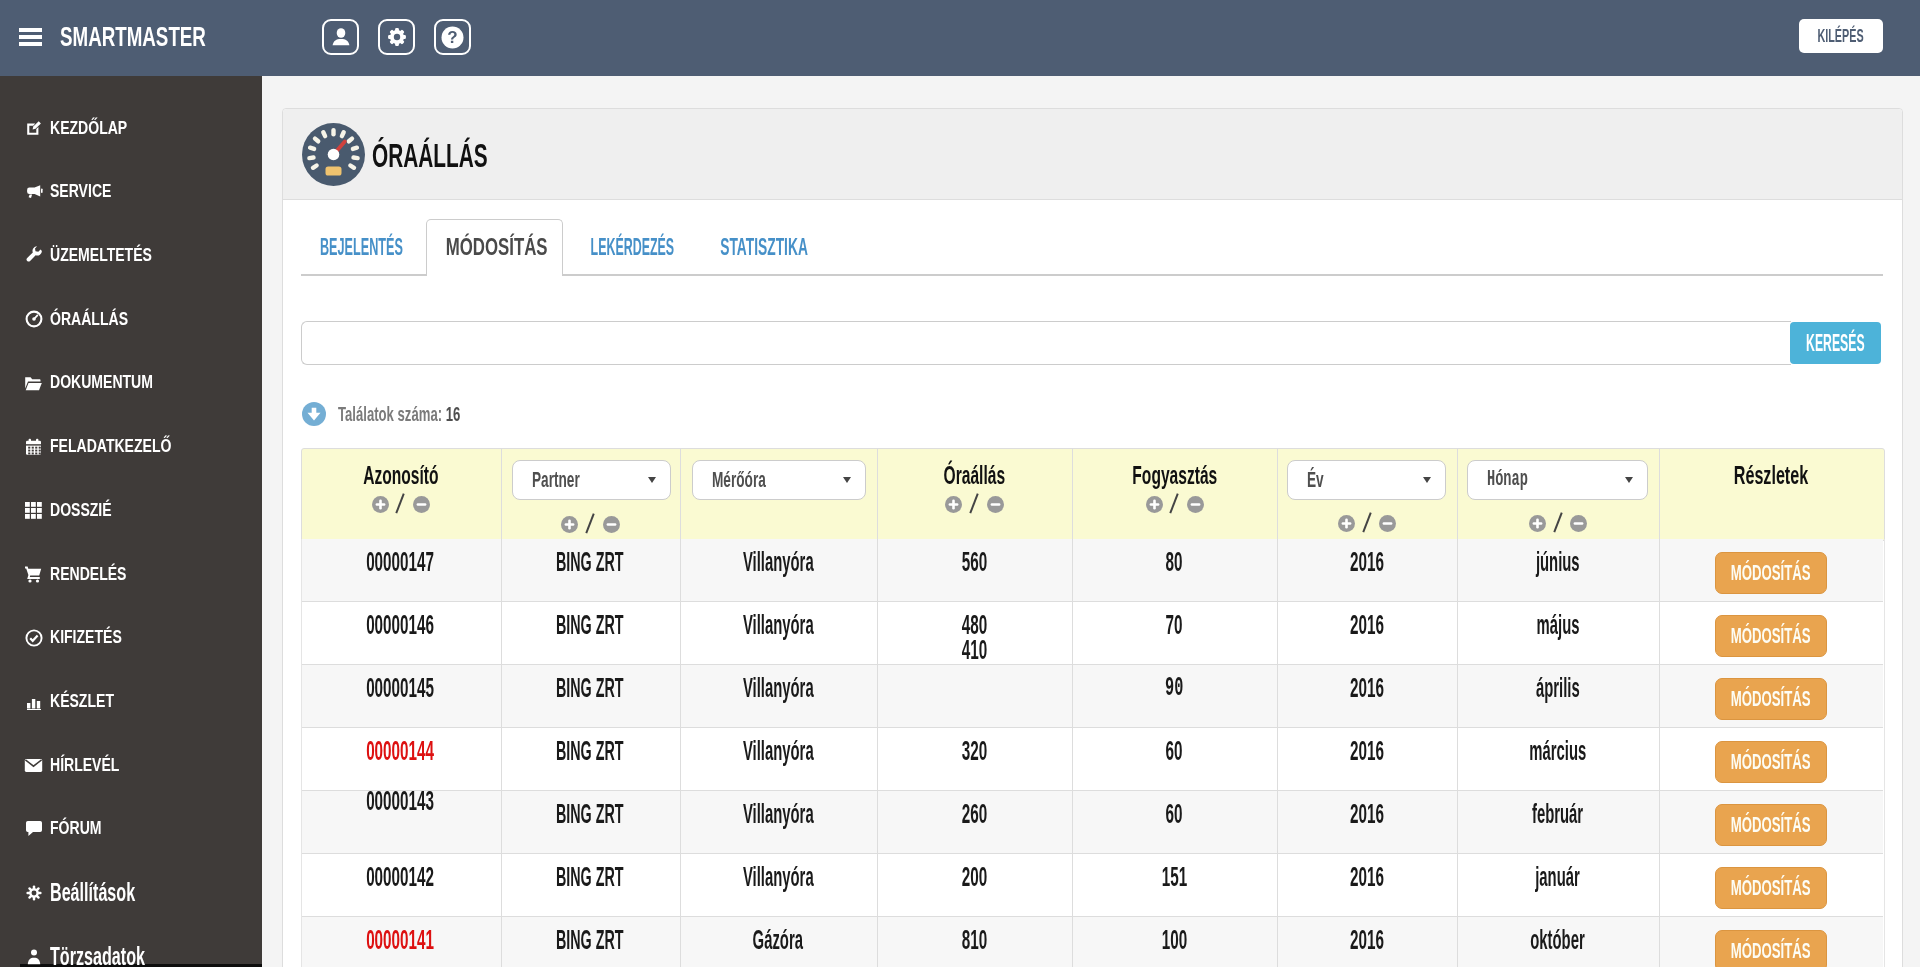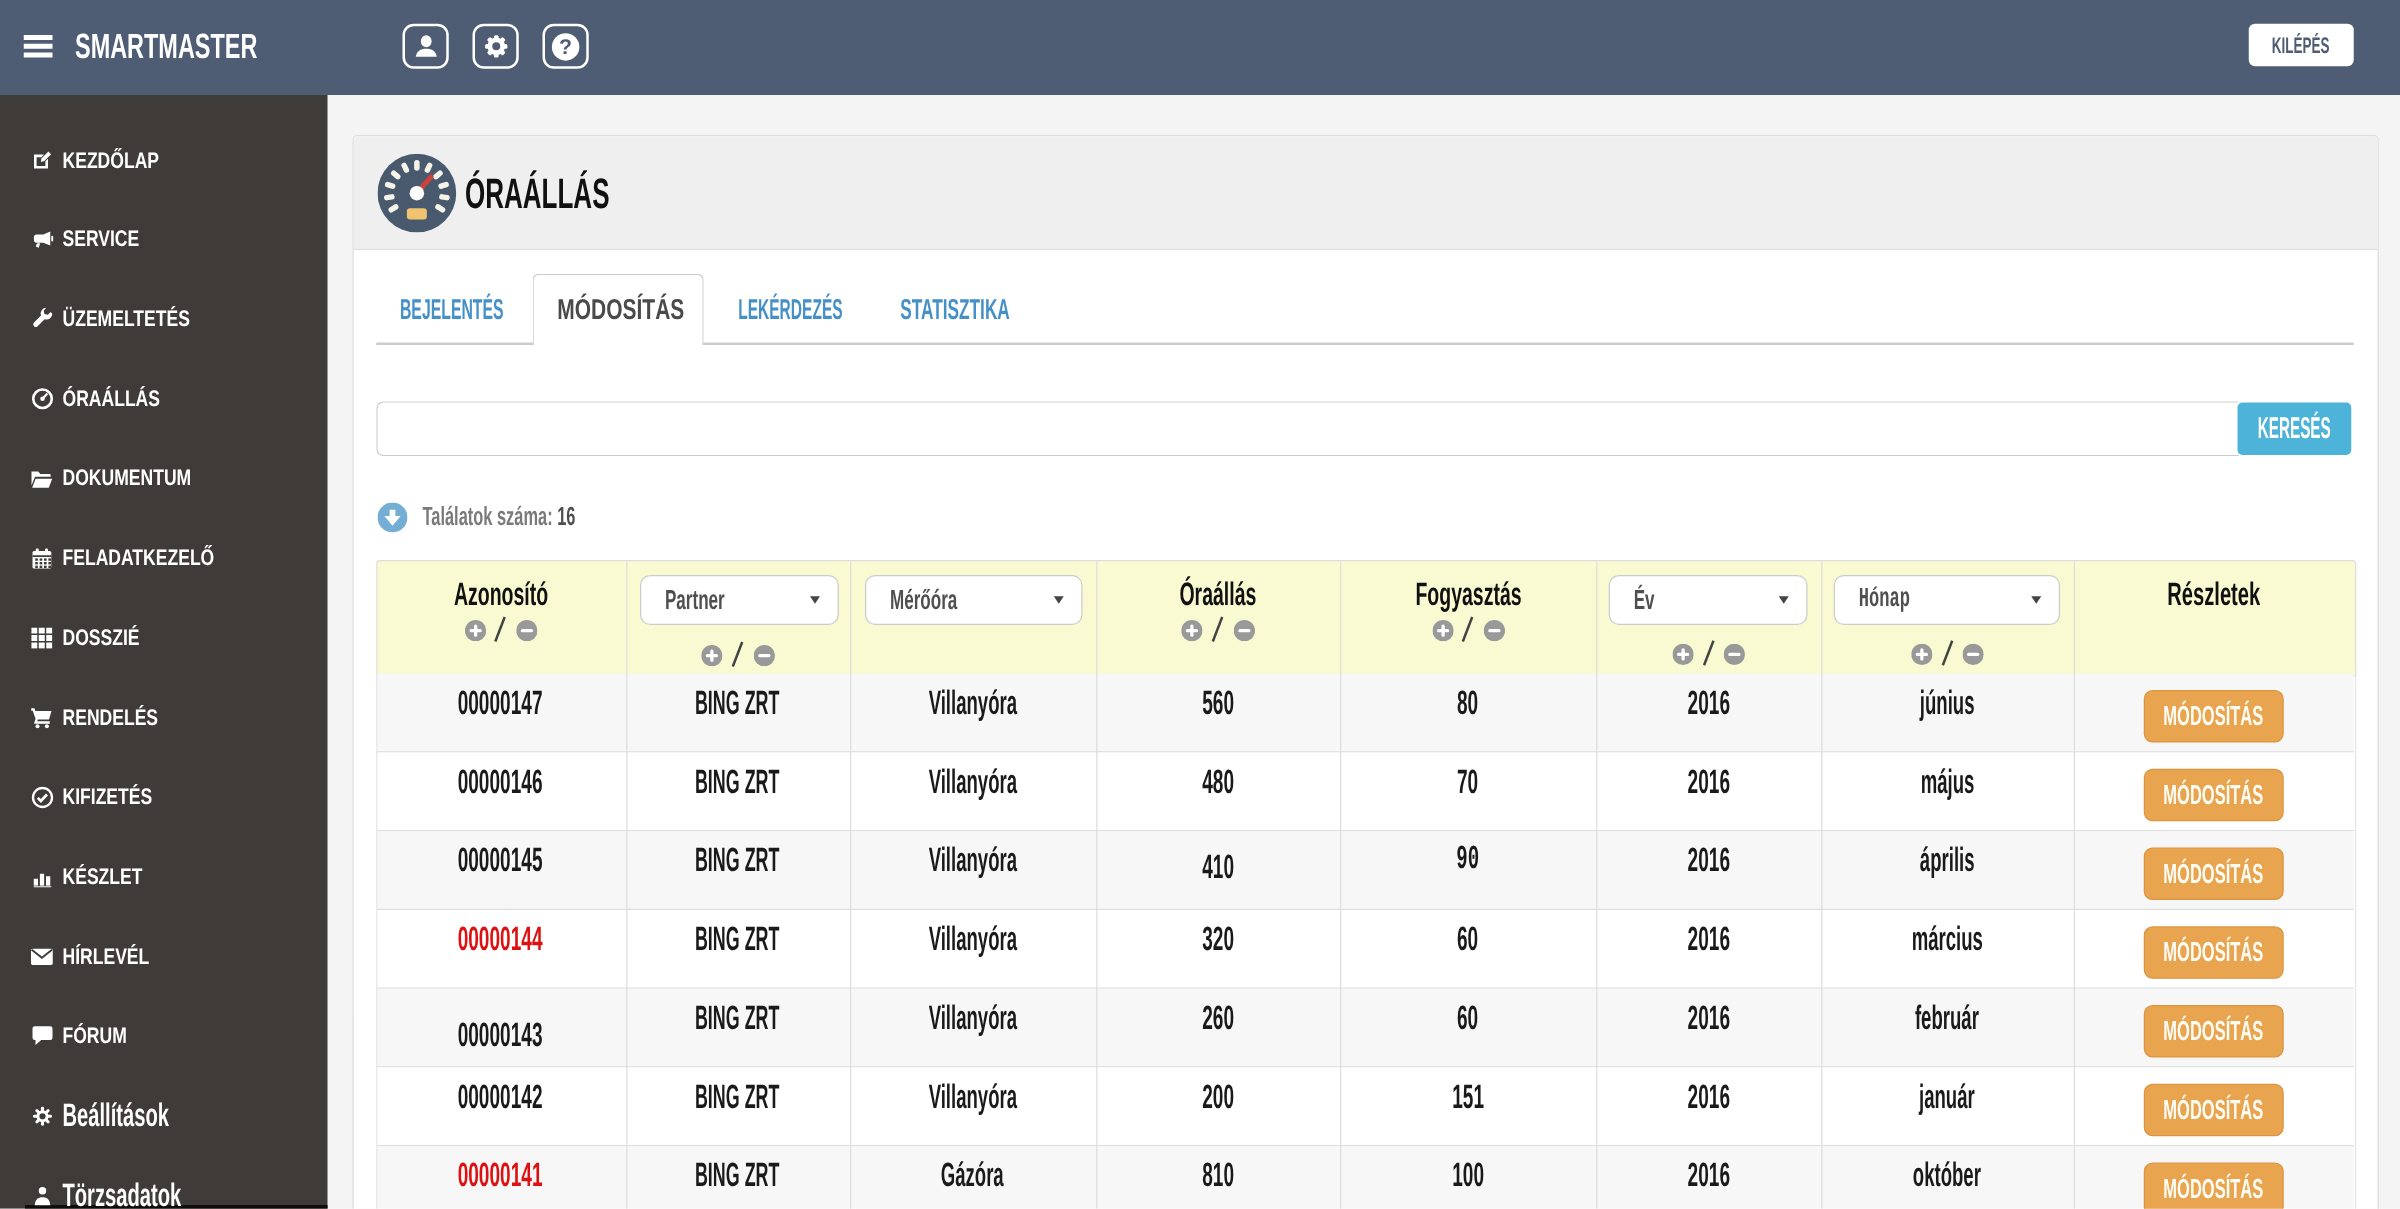--- a/index.html
+++ b/index.html
@@ -317,21 +317,21 @@
 <div style="position:absolute;left:300.5px;top:665px;width:1582.5px;height:63px;background:#f7f7f7;border-bottom:1px solid #dddddd;box-sizing:border-box"></div>
 <div style="position:absolute;left:150.5px;top:661.6px;width:500px;height:54px;display:flex;align-items:center;justify-content:center;pointer-events:none;">
     <span style="font-size:27px;font-weight:700;color:#1a1a1a;transform:scaleX(0.565);white-space:nowrap;line-height:1">00000145</span>
   </div>
 <div style="position:absolute;left:340.2px;top:661.6px;width:500px;height:54px;display:flex;align-items:center;justify-content:center;pointer-events:none;">
     <span style="font-size:27px;font-weight:700;color:#1a1a1a;transform:scaleX(0.53);white-space:nowrap;line-height:1">BING ZRT</span>
   </div>
 <div style="position:absolute;left:528.2px;top:661.6px;width:500px;height:54px;display:flex;align-items:center;justify-content:center;pointer-events:none;">
     <span style="font-size:27px;font-weight:700;color:#1a1a1a;transform:scaleX(0.55);white-space:nowrap;line-height:1">Villanyóra</span>
   </div>
-<div style="position:absolute;left:724.2px;top:666px;width:500px;height:54px;display:flex;align-items:center;justify-content:center;pointer-events:none;text-align:center;">
+<div style="position:absolute;left:724.2px;top:623px;width:500px;height:54px;display:flex;align-items:center;justify-content:center;pointer-events:none;text-align:center;">
     <span style="font-size:27px;font-weight:700;color:#1a1a1a;transform:scaleX(0.565);white-space:nowrap;line-height:1">410</span>
   </div>
 <div style="position:absolute;left:924.5px;top:661.6px;width:500px;height:54px;display:flex;align-items:center;justify-content:center;pointer-events:none;font-family:Liberation Mono, monospace;">
     <span style="font-size:27px;font-weight:700;color:#1a1a1a;transform:scaleX(0.565);white-space:nowrap;line-height:1">90</span>
   </div>
 <div style="position:absolute;left:1117.0px;top:661.6px;width:500px;height:54px;display:flex;align-items:center;justify-content:center;pointer-events:none;">
     <span style="font-size:27px;font-weight:700;color:#1a1a1a;transform:scaleX(0.565);white-space:nowrap;line-height:1">2016</span>
   </div>
 <div style="position:absolute;left:1308.0px;top:661.6px;width:500px;height:54px;display:flex;align-items:center;justify-content:center;pointer-events:none;">
     <span style="font-size:27px;font-weight:700;color:#1a1a1a;transform:scaleX(0.55);white-space:nowrap;line-height:1">április</span>
@@ -360,21 +360,21 @@
     <span style="font-size:27px;font-weight:700;color:#1a1a1a;transform:scaleX(0.565);white-space:nowrap;line-height:1">2016</span>
   </div>
 <div style="position:absolute;left:1308.0px;top:724.6px;width:500px;height:54px;display:flex;align-items:center;justify-content:center;pointer-events:none;">
     <span style="font-size:27px;font-weight:700;color:#1a1a1a;transform:scaleX(0.55);white-space:nowrap;line-height:1">március</span>
   </div>
 <div style="position:absolute;left:1715.0px;top:741.2px;width:112px;height:42px;background:#e9a44f;border:1px solid #db9540;border-radius:7px;box-sizing:border-box"></div>
 <div style="position:absolute;left:1521.0px;top:740.2px;width:500px;height:44px;display:flex;align-items:center;justify-content:center;pointer-events:none;">
     <span style="font-size:22px;font-weight:700;color:#fdfdf5;transform:scaleX(0.6);white-space:nowrap;line-height:1">MÓDOSÍTÁS</span>
   </div>
 <div style="position:absolute;left:300.5px;top:791px;width:1582.5px;height:63px;background:#f7f7f7;border-bottom:1px solid #dddddd;box-sizing:border-box"></div>
-<div style="position:absolute;left:150.5px;top:787.6px;width:500px;height:54px;display:flex;align-items:flex-end;justify-content:center;pointer-events:none;">
+<div style="position:absolute;left:150.5px;top:787.6px;width:500px;height:54px;display:flex;align-items:flex-start;justify-content:center;pointer-events:none;">
     <span style="font-size:27px;font-weight:700;color:#1a1a1a;transform:scaleX(0.565);white-space:nowrap;line-height:1">00000143</span>
   </div>
 <div style="position:absolute;left:340.2px;top:787.6px;width:500px;height:54px;display:flex;align-items:center;justify-content:center;pointer-events:none;">
     <span style="font-size:27px;font-weight:700;color:#1a1a1a;transform:scaleX(0.53);white-space:nowrap;line-height:1">BING ZRT</span>
   </div>
 <div style="position:absolute;left:528.2px;top:787.6px;width:500px;height:54px;display:flex;align-items:center;justify-content:center;pointer-events:none;">
     <span style="font-size:27px;font-weight:700;color:#1a1a1a;transform:scaleX(0.55);white-space:nowrap;line-height:1">Villanyóra</span>
   </div>
 <div style="position:absolute;left:724.2px;top:787.6px;width:500px;height:54px;display:flex;align-items:center;justify-content:center;pointer-events:none;">
     <span style="font-size:27px;font-weight:700;color:#1a1a1a;transform:scaleX(0.565);white-space:nowrap;line-height:1">260</span>

